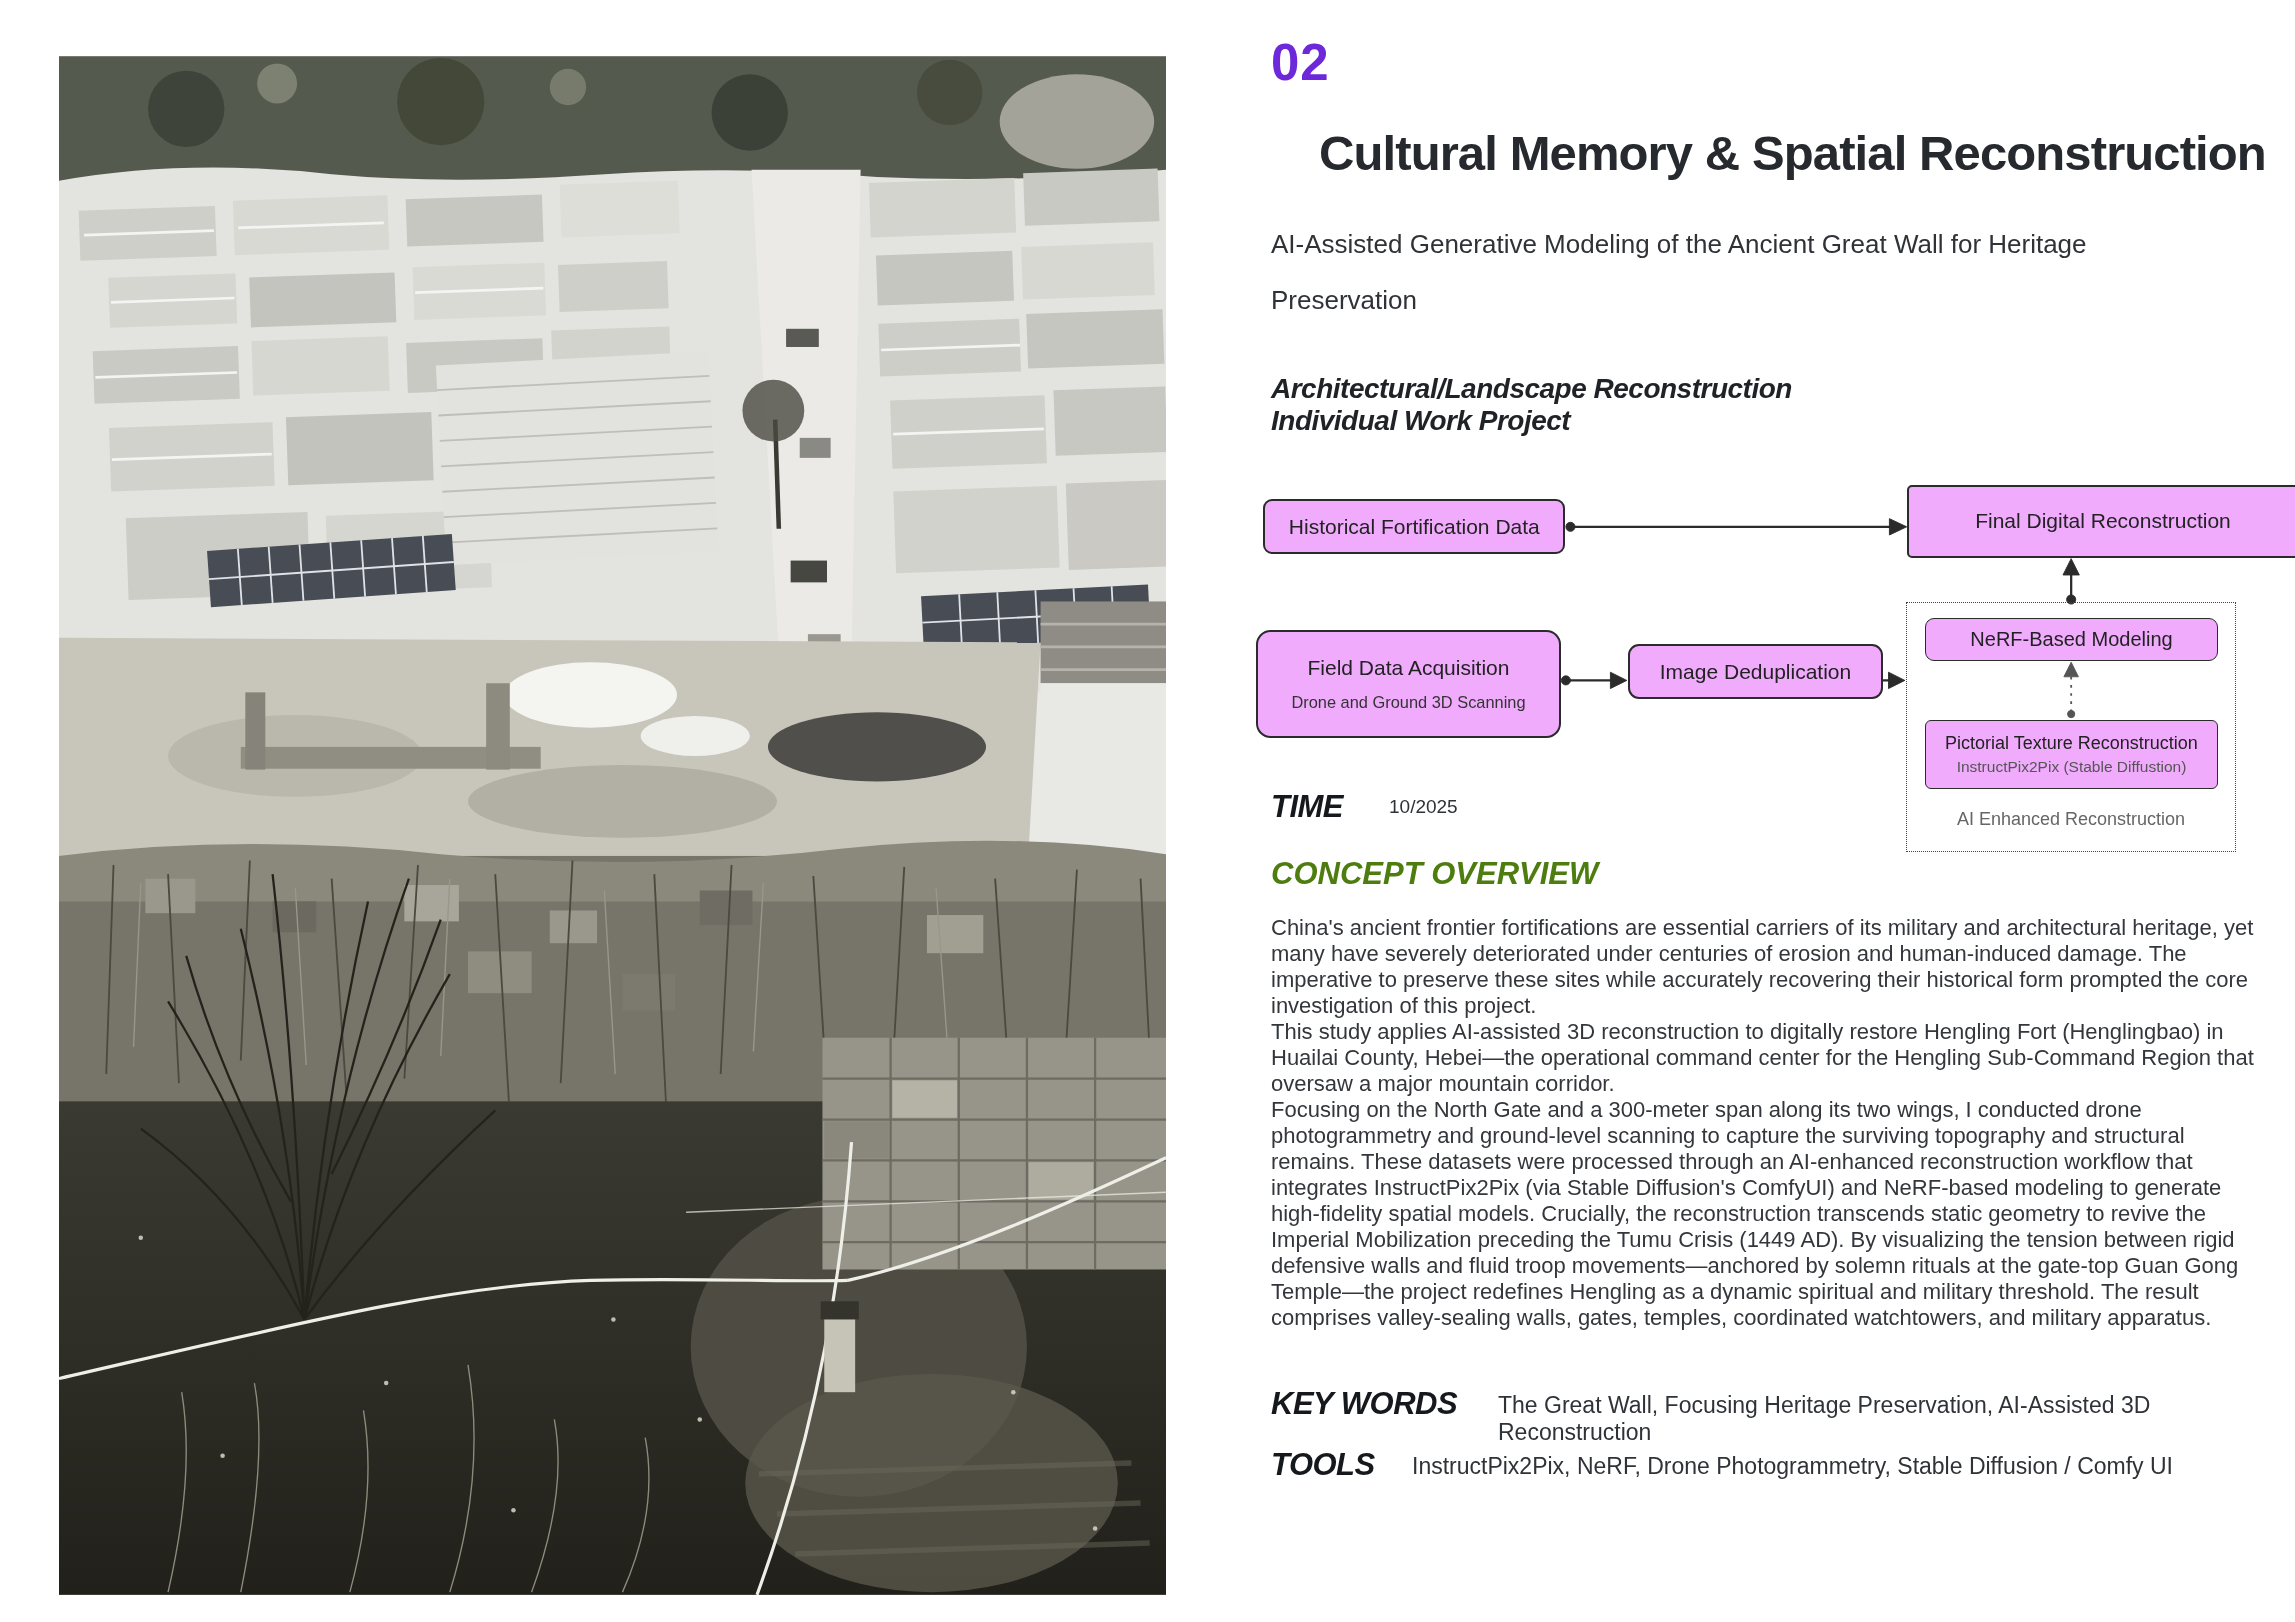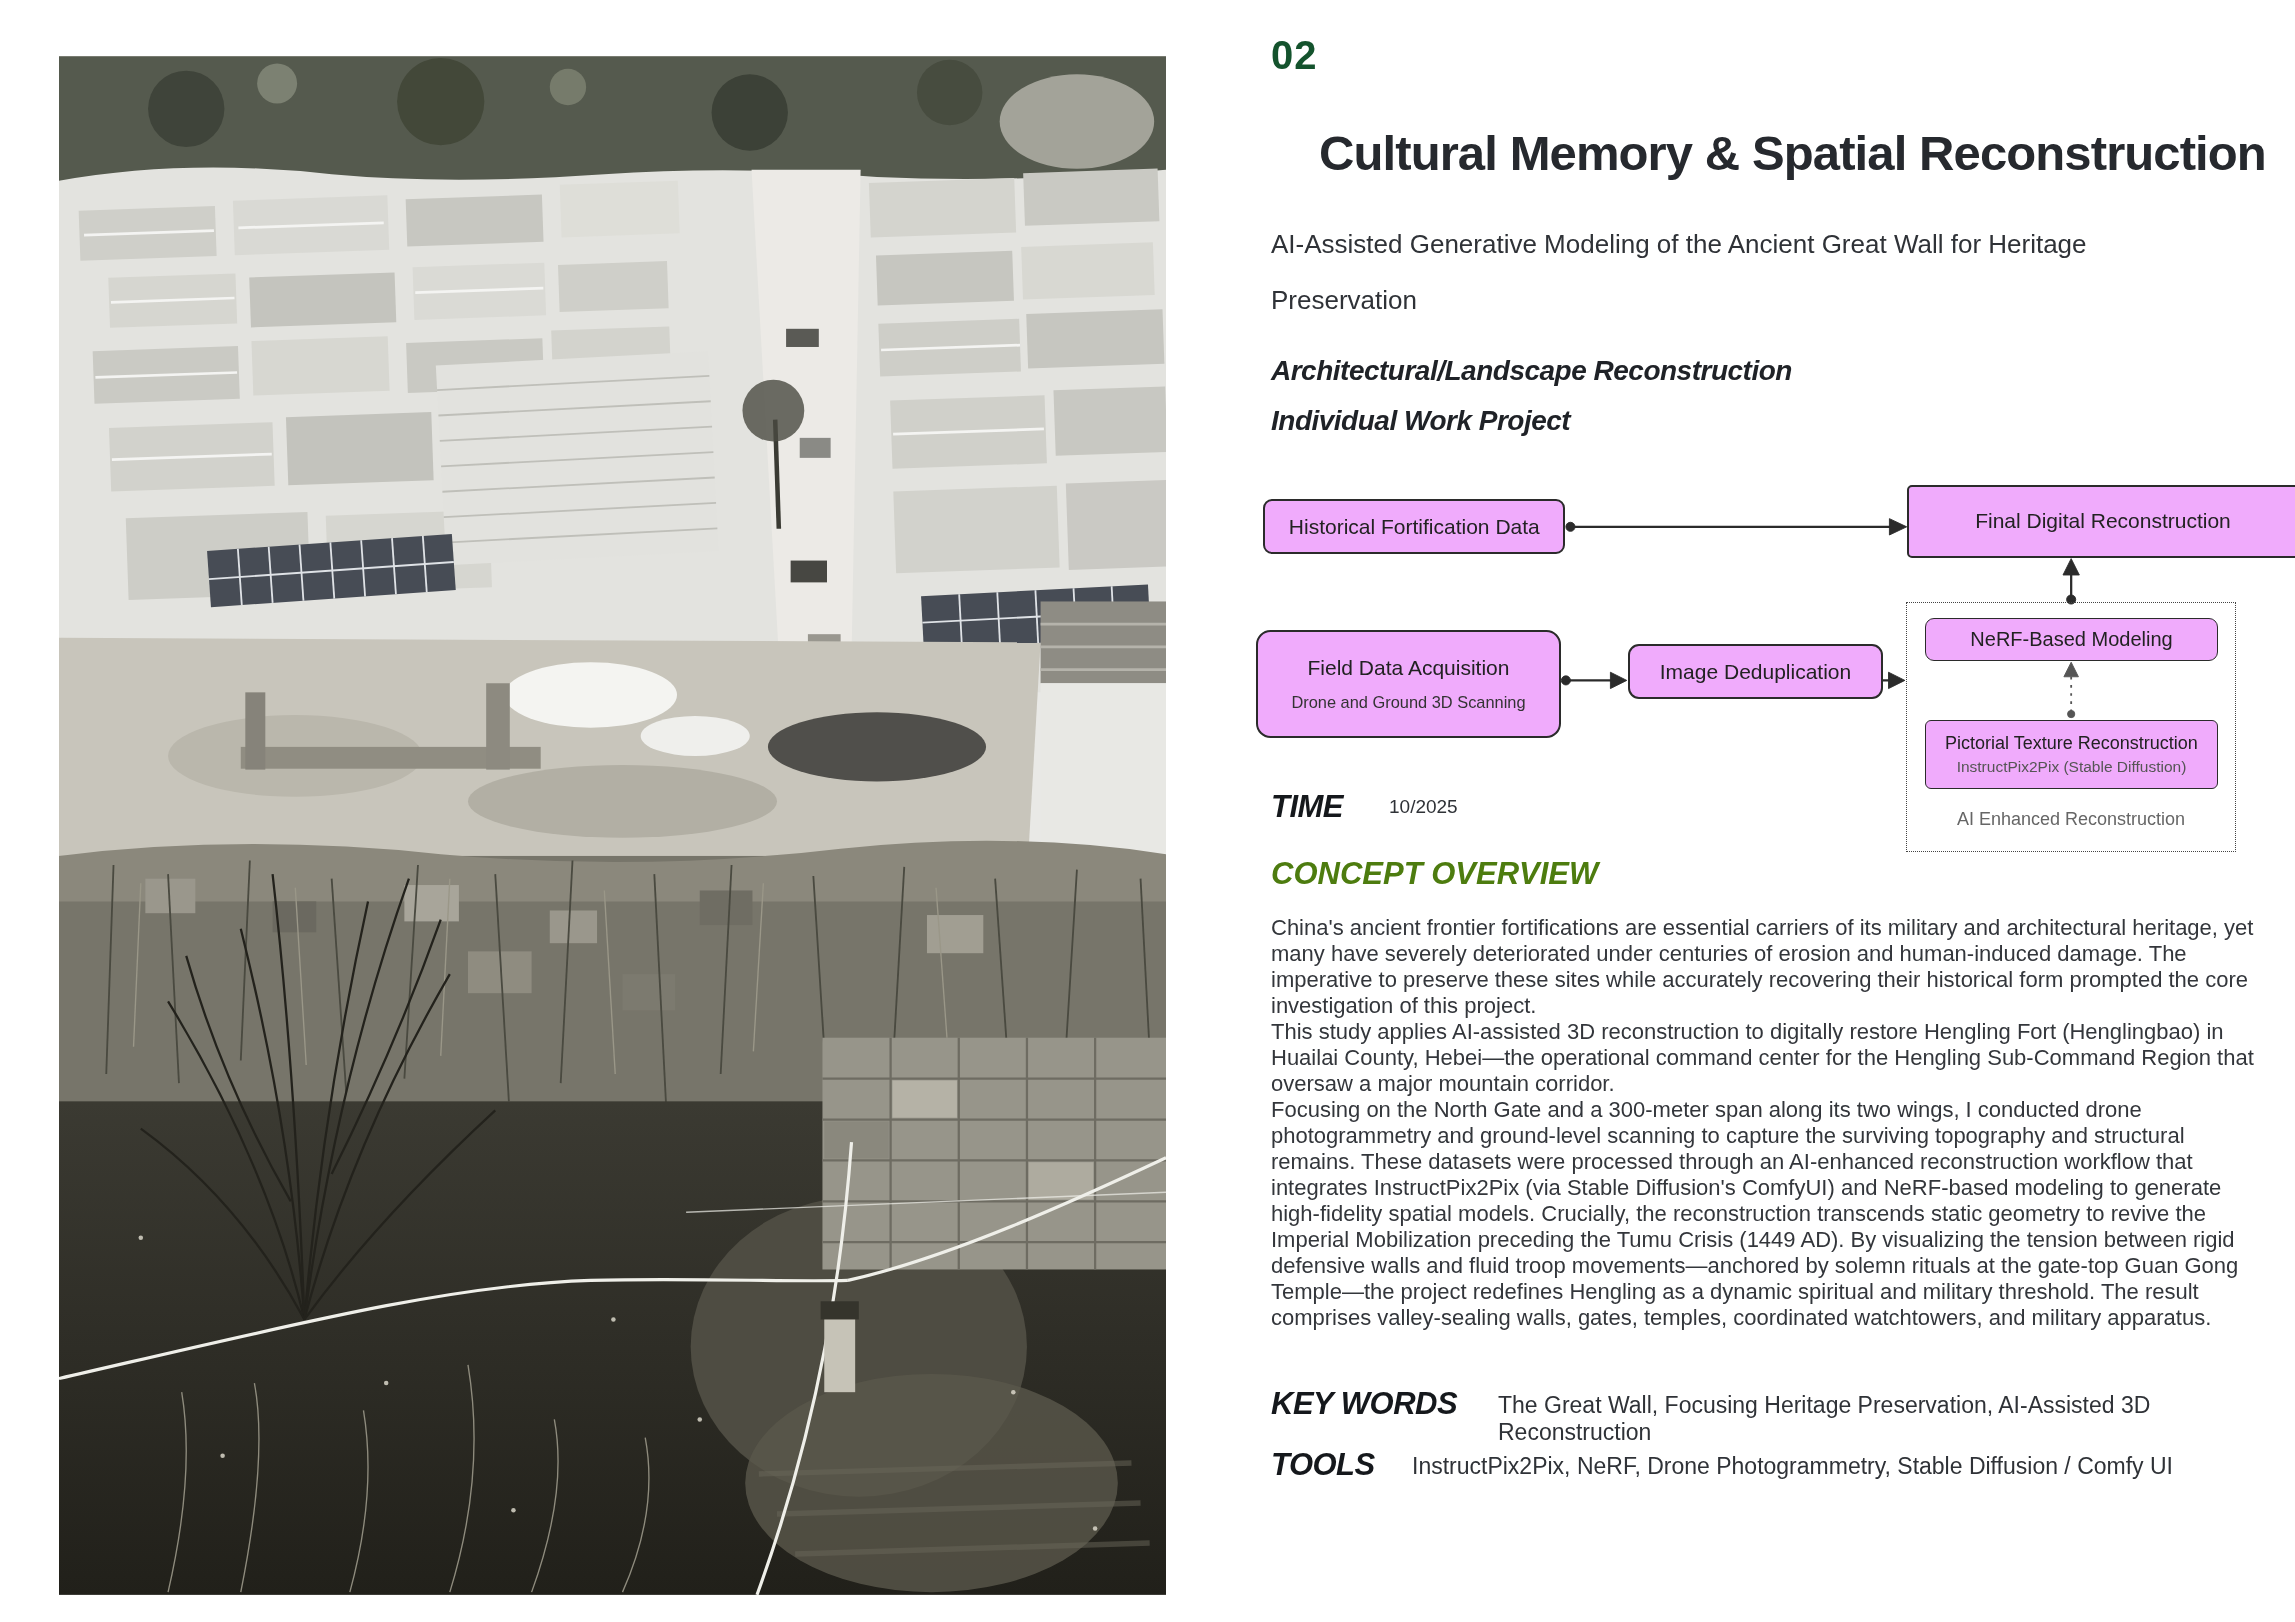--- a/index.html
+++ b/index.html
@@ -4,25 +4,25 @@
 <style>
   html,body{margin:0;padding:0;background:#ffffff;}
   .page{position:relative;width:2296px;height:1623px;background:#ffffff;overflow:hidden;
         font-family:"Liberation Sans","DejaVu Sans",sans-serif;color:#2d3036;}
 
   
   .photo{position:absolute;left:59px;top:56px;width:1107px;height:1539px;overflow:hidden;background:#e9e9e6;}
   .photo svg{display:block;}
 
   
-  .page-num{position:absolute;left:1271px;top:33px;font-size:40px;font-weight:700;color:#14532d;letter-spacing:0.9px;}
+  .page-num{position:absolute;left:1271px;top:33px;font-size:51px;font-weight:700;color:#6d28d9;letter-spacing:0.9px;}
   .title{position:absolute;left:1319px;top:125px;font-size:49px;font-weight:700;color:#26292e;letter-spacing:-0.9px;white-space:nowrap;}
   .subtitle{position:absolute;left:1271px;top:216px;width:964px;font-size:26px;color:#2f3237;line-height:56px;white-space:pre-line;}
   .cat{position:absolute;left:1271px;font-size:28px;font-weight:700;font-style:italic;color:#1f2227;letter-spacing:-0.5px;}
-  .cat1{top:355px;} .cat2{top:405px;}
+  .cat1{top:373px;} .cat2{top:405px;}
 
   
   .fc{position:absolute;left:1256px;top:482px;width:1036px;height:375px;}
   .fc-box{position:absolute;background:#f0abfc;border:2.7px solid #2b2b2b;display:flex;flex-direction:column;
           align-items:center;justify-content:center;text-align:center;box-sizing:border-box;}
   .fc-label{font-size:21px;color:#222;}
   .fc-sub{font-size:16.4px;color:#333;margin-top:12.7px;}
   .b-hist{left:7.3px;top:17.3px;width:302px;height:55px;border-radius:9px;border-width:2.3px;}
   .b-final{left:651px;top:2.7px;width:392px;height:73px;border-radius:5px;}
   .b-field{left:0px;top:148px;width:305px;height:108px;border-radius:14.5px;}

